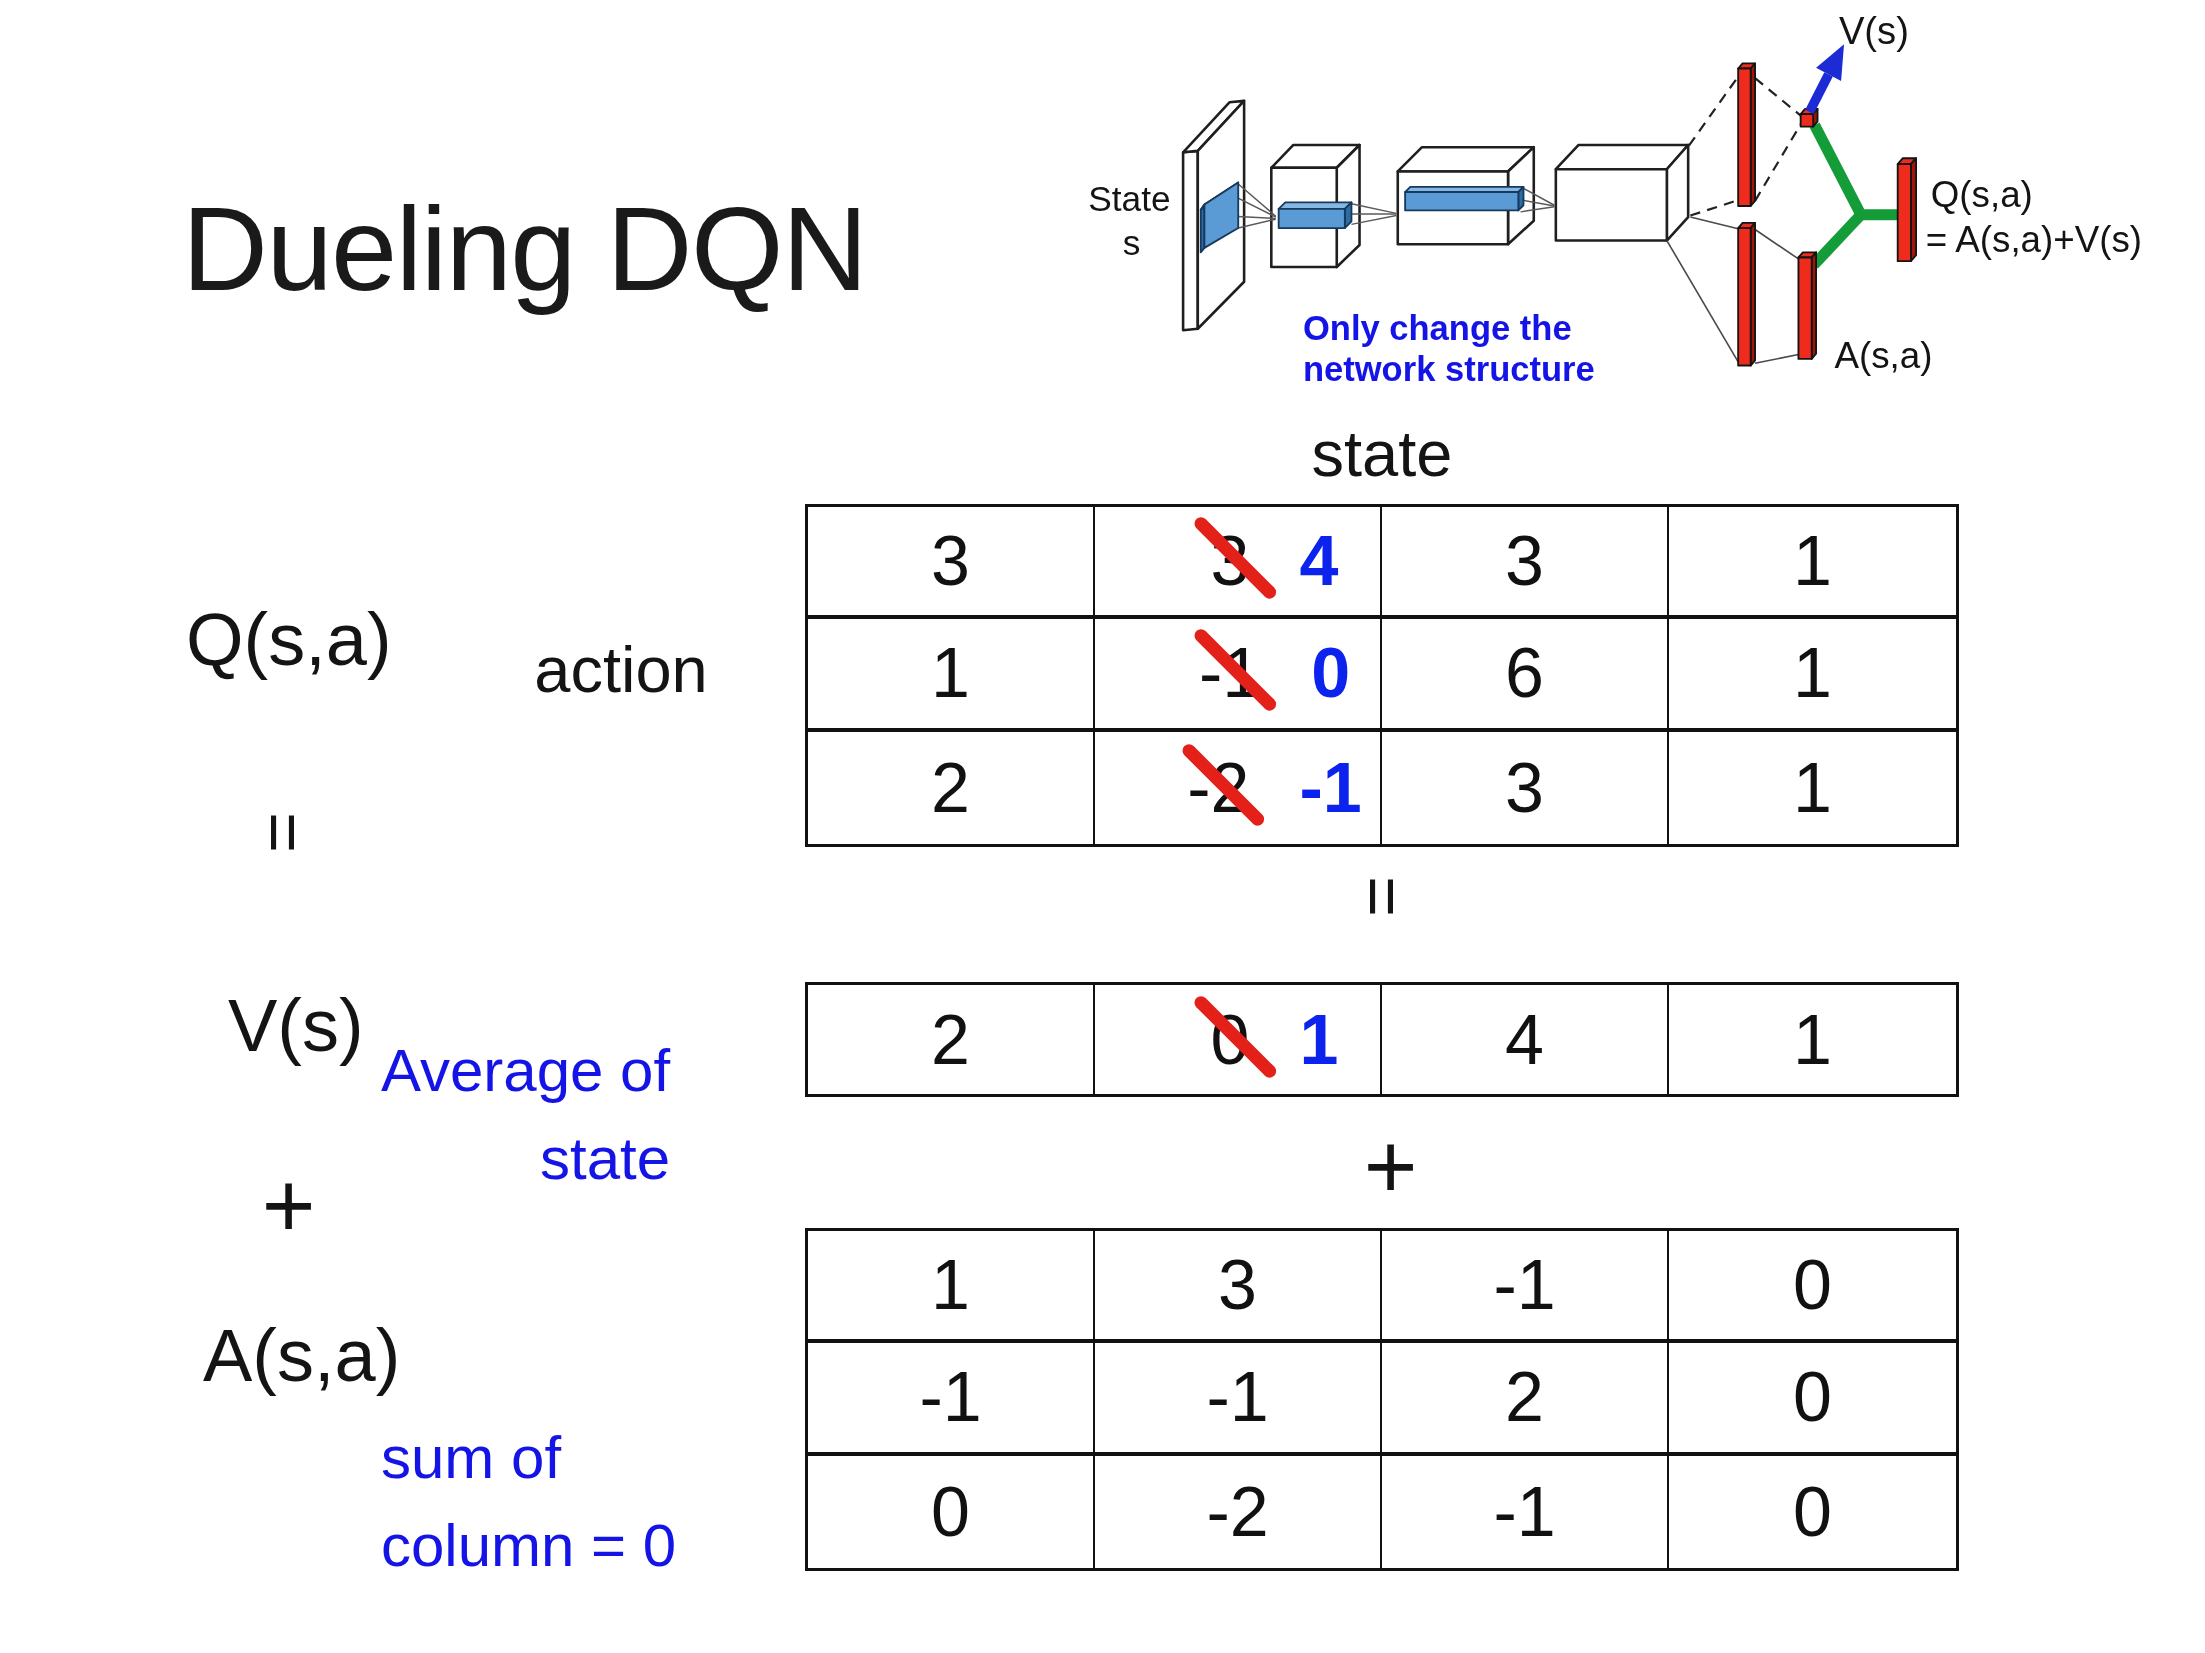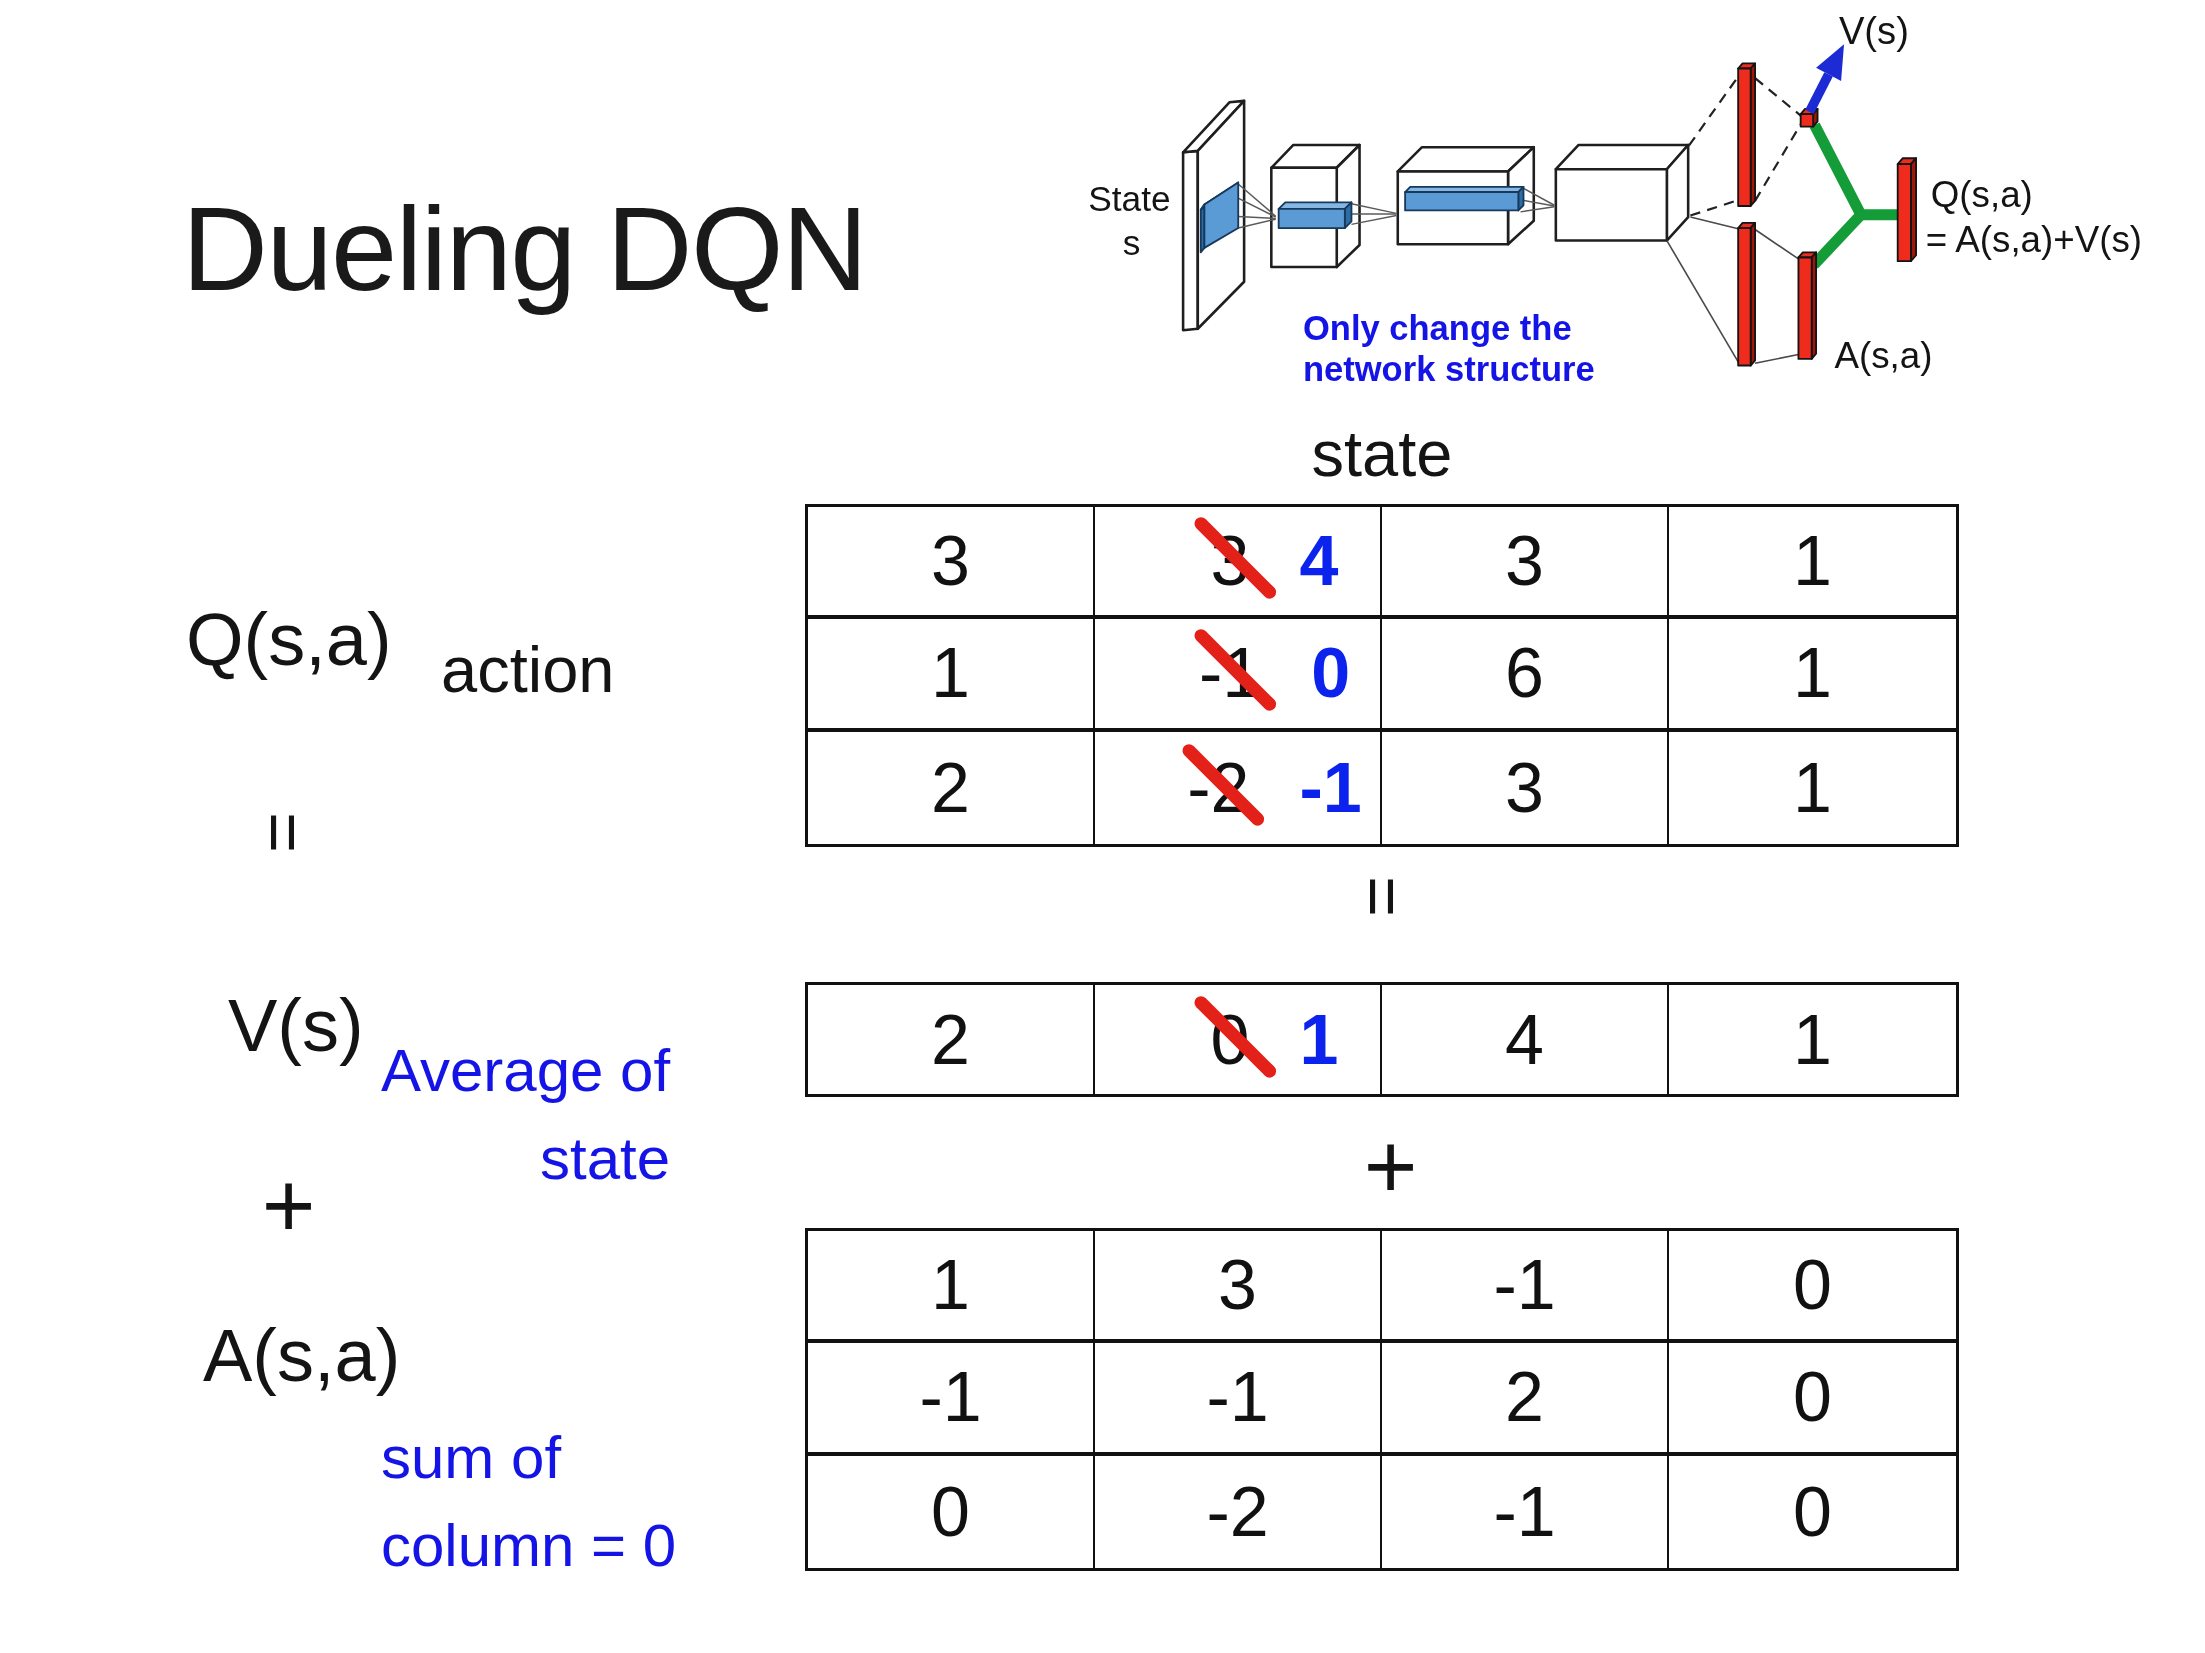--- a/index.html
+++ b/index.html
@@ -179,21 +179,21 @@
   <div class="lbl note" style="left:381px;top:1027px;text-align:right;">
     <div>Average of</div>
     <div>state</div>
   </div>
   <div class="lbl note" style="left:381px;top:1414px;">
     <div>sum of</div>
     <div>column = 0</div>
   </div>
 
   <div class="lbl f88" style="left:805px;top:420px;width:1154px;text-align:center;">state</div>
-  <div class="lbl f88" style="left:441px;top:636px;width:340px;text-align:left;">action</div>
+  <div class="lbl f88" style="left:451px;top:636px;width:340px;text-align:center;">action</div>
 
   <div class="lbl mark rot90" style="left:1331px;top:845px;font-size:70px;">=</div>
   <div class="lbl mark" style="left:1339px;top:1114px;font-size:92px;">+</div>
 
   <div class="tbl" style="top:504px;height:343px;grid-template-rows:repeat(3,1fr);">
     <div class="cell">
         <span>3</span>
       </div>
     <div class="cell">
       <span class="pair">

